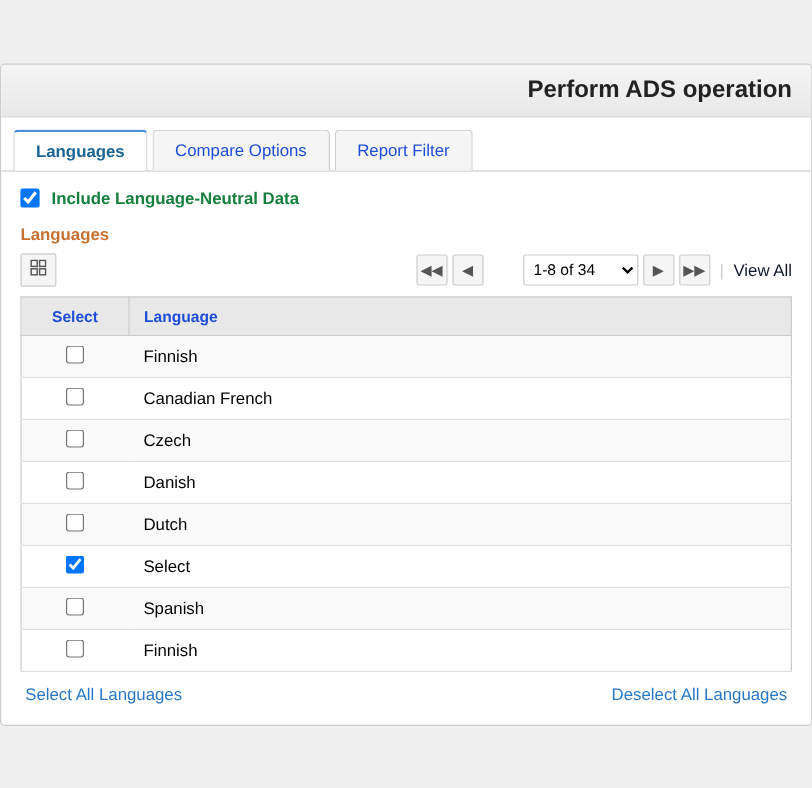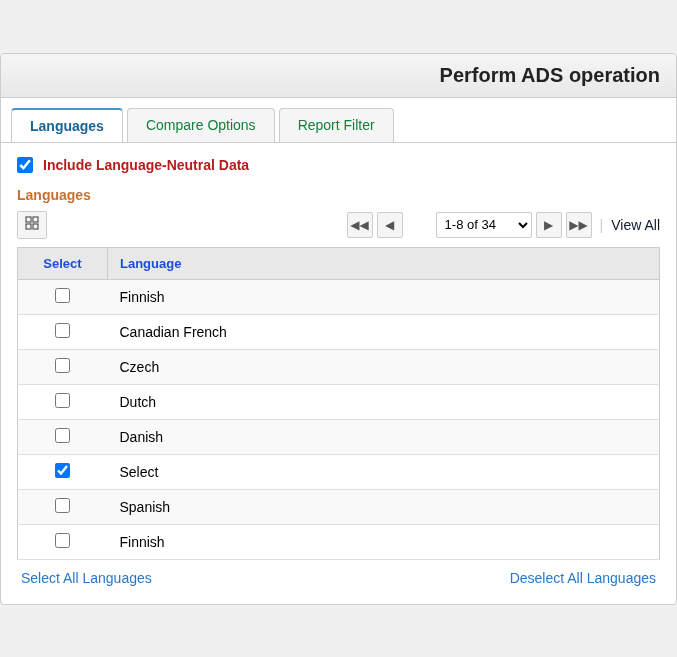--- a/index.html
+++ b/index.html
@@ -34,21 +34,21 @@
       border-bottom: 1px solid #ccc;
       background: #fff;
     }
     .tab {
       padding: 8px 18px;
       border: 1px solid #ccc;
       border-radius: 4px 4px 0 0;
       cursor: pointer;
       font-size: 14px;
       background: #f5f5f5;
-      color: #15803d;
+      color: #1d4ed8;
       margin-right: 4px;
       border-bottom: none;
     }
     .tab.active {
       background: #fff;
       border-bottom: 1px solid #fff;
       font-weight: bold;
       color: #1a6496;
       border-color: #ccc;
       border-top: 2px solid #4a90d9;
@@ -64,21 +64,21 @@
       margin-bottom: 14px;
     }
     .include-row input[type="checkbox"] {
       width: 16px;
       height: 16px;
       cursor: pointer;
     }
     .include-label {
       font-size: 14px;
       font-weight: bold;
-      color: #b91c1c;
+      color: #15803d;
     }
     .section-title {
       font-size: 14px;
       font-weight: bold;
       color: #c87030;
       margin-bottom: 8px;
     }
     .pagination-bar {
       display: flex;
       align-items: center;
@@ -258,25 +258,25 @@
           <tr>
             <td class="col-select"><input type="checkbox" style=""></td>
             <td>Canadian French</td>
           </tr>
           <tr>
             <td class="col-select"><input type="checkbox" style=""></td>
             <td>Czech</td>
           </tr>
           <tr>
             <td class="col-select"><input type="checkbox" style=""></td>
+            <td>Danish</td>
+          </tr>
+          <tr>
+            <td class="col-select"><input type="checkbox" style=""></td>
             <td>Dutch</td>
-          </tr>
-          <tr>
-            <td class="col-select"><input type="checkbox" style=""></td>
-            <td>Danish</td>
           </tr>
           <tr>
             <td class="col-select"><input type="checkbox" checked="" style=""></td>
             <td>Select</td>
           </tr>
           <tr>
             <td class="col-select"><input type="checkbox" style=""></td>
             <td>Spanish</td>
           </tr>
           <tr>

